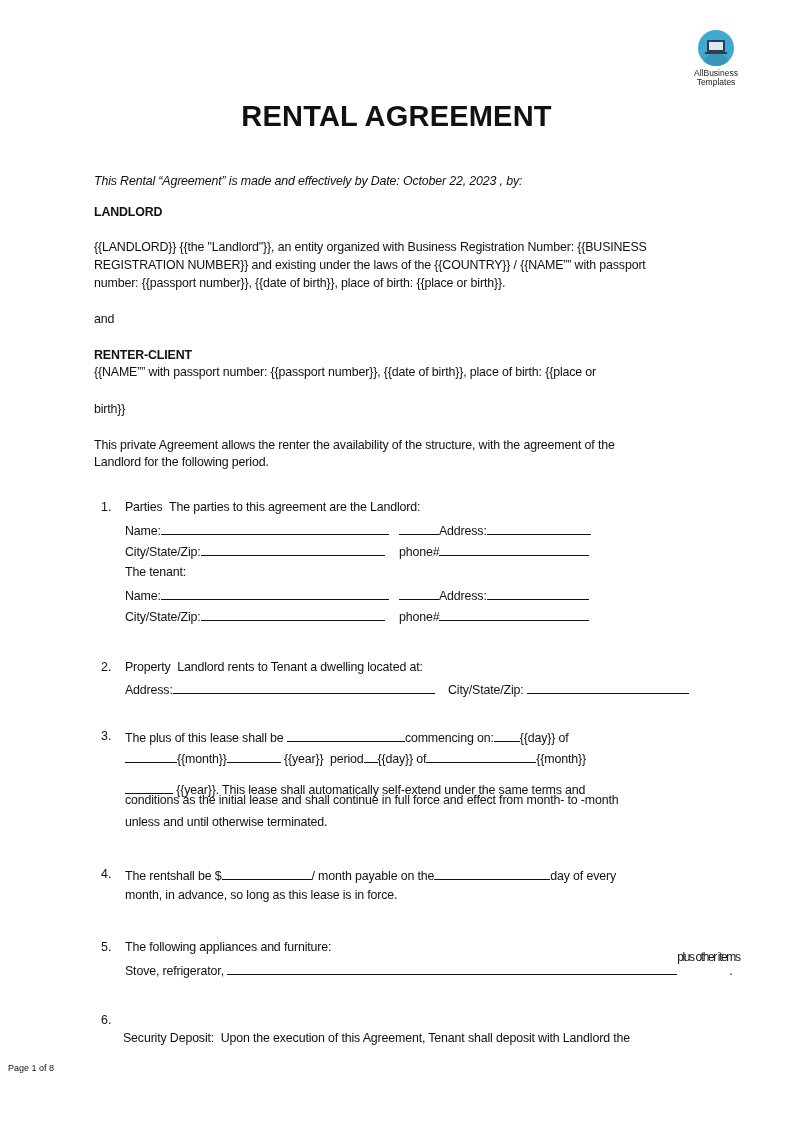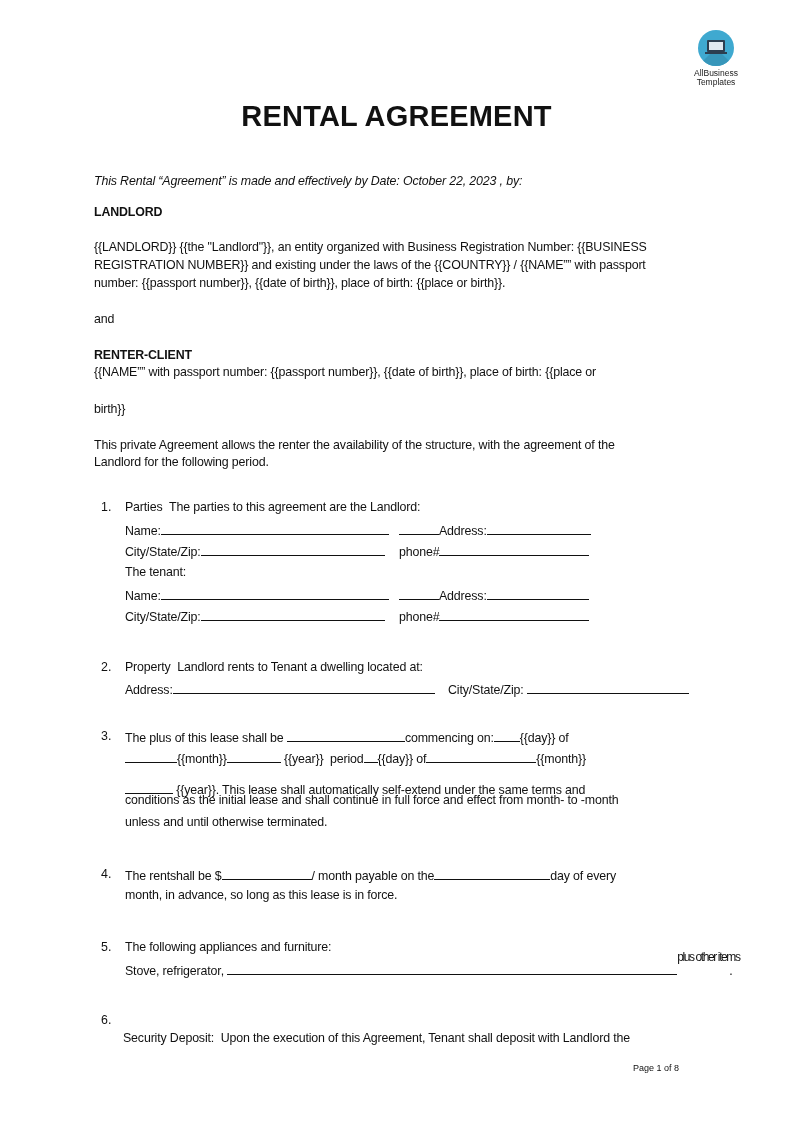--- a/index.html
+++ b/index.html
@@ -12,21 +12,21 @@
   .bold { font-weight: bold; }
   #logo { position: absolute; left: 686px; top: 30px; width: 60px; text-align: center; }
   #logo .circle { width: 36px; height: 36px; border-radius: 50%; background: #3fa9d0; margin: 0 auto; position: relative; overflow: hidden; }
   #logo .circle::after { content: ""; position: absolute; left: 18px; top: 18px; width: 30px; height: 30px; background: #3796ba; transform: rotate(45deg); transform-origin: 0 0; }
   #logo .screen { position: absolute; left: 9px; top: 10px; width: 18px; height: 12px; background: #2c3e50; border-radius: 1px; z-index: 2; }
   #logo .screen i { position: absolute; left: 2px; top: 2px; width: 14px; height: 8px; background: #dfe8ef; }
   #logo .base { position: absolute; left: 7px; top: 22px; width: 22px; height: 2px; background: #2c3e50; z-index: 2; }
   #logo .txt { font-size: 8.5px; line-height: 9px; color: #222; margin-top: 3px; }
   #title { left: 0; width: 793px; top: 100px; text-align: center; font-size: 29px; font-weight: bold; letter-spacing: 0.2px; }
   .num { position: absolute; font-size: 12.4px; }
-  #footer { left: 0; width: 679px; top: 1063px; text-align: right; font-size: 9px; }
+  #footer { left: 8px; width: 679px; top: 1063px; text-align: left; font-size: 9px; }
   .overlap { position: relative; display: inline-block; width: 52px; height: 14px; vertical-align: baseline; }
   .overlap span { position: absolute; left: 0; top: -11px; font-size: 12px; letter-spacing: -1.4px; }
 </style>
 </head>
 <body>
 
 <div id="logo">
   <div class="circle">
     <div class="screen">
         <i></i>

